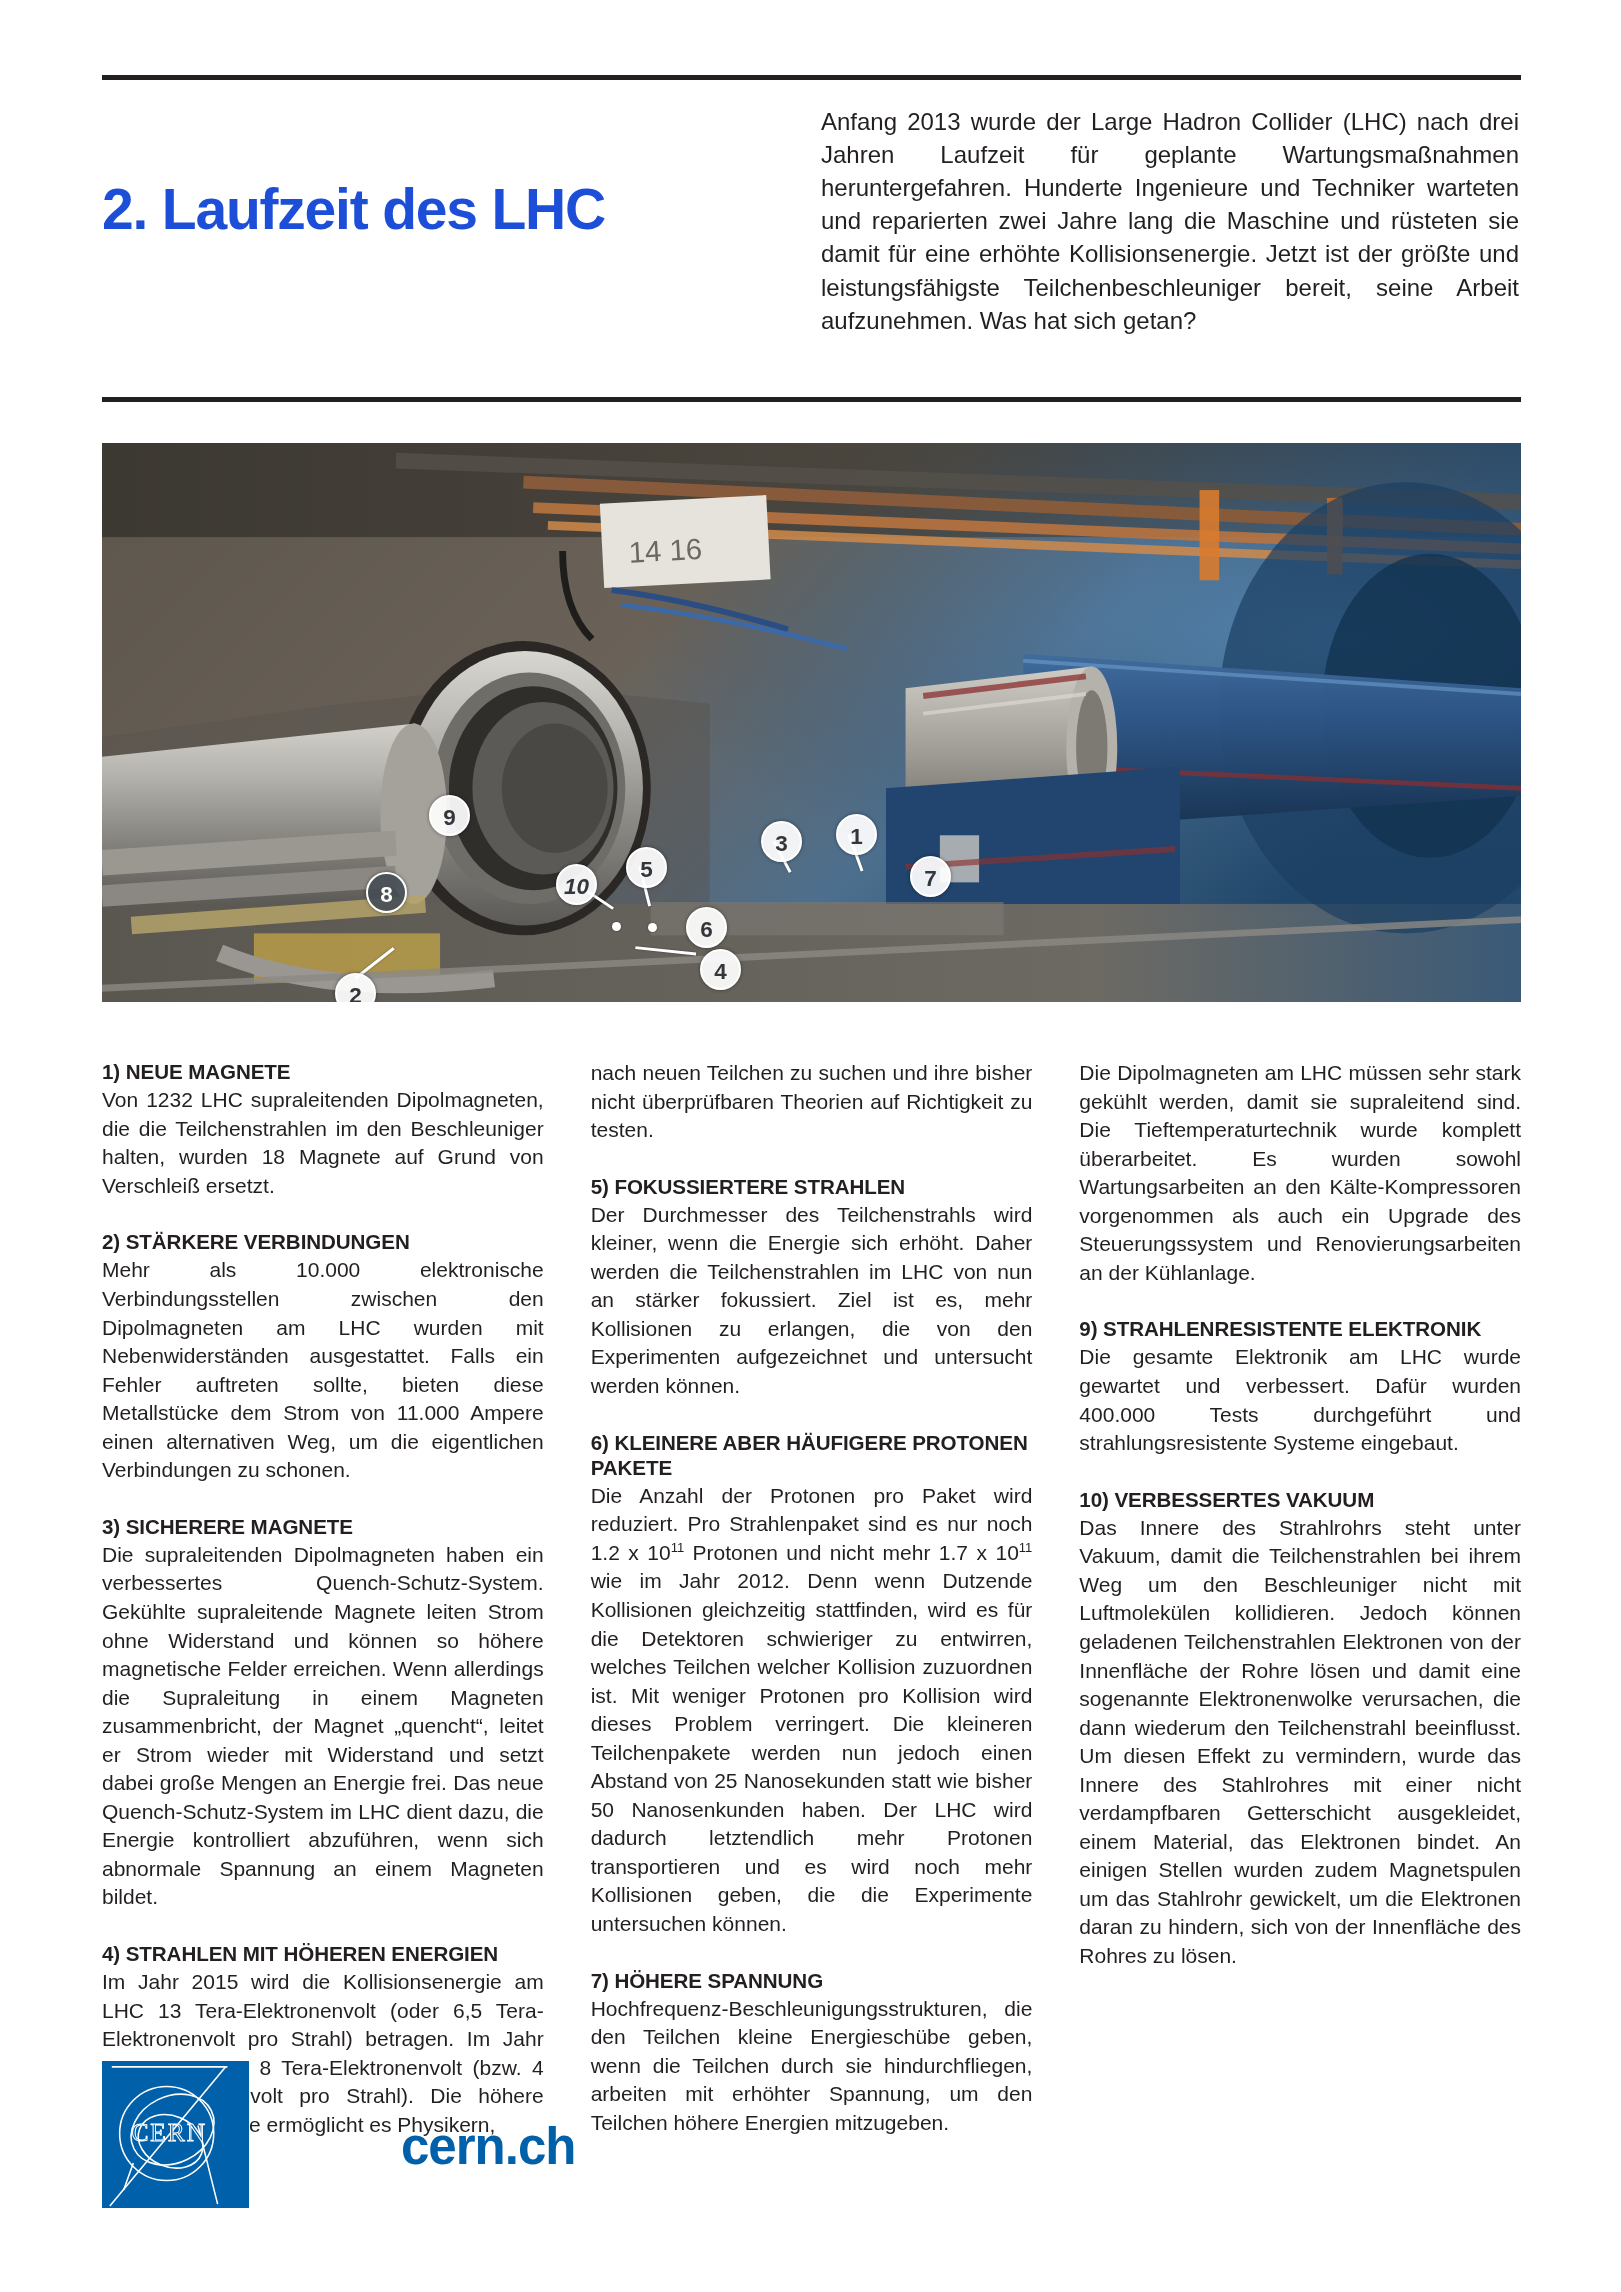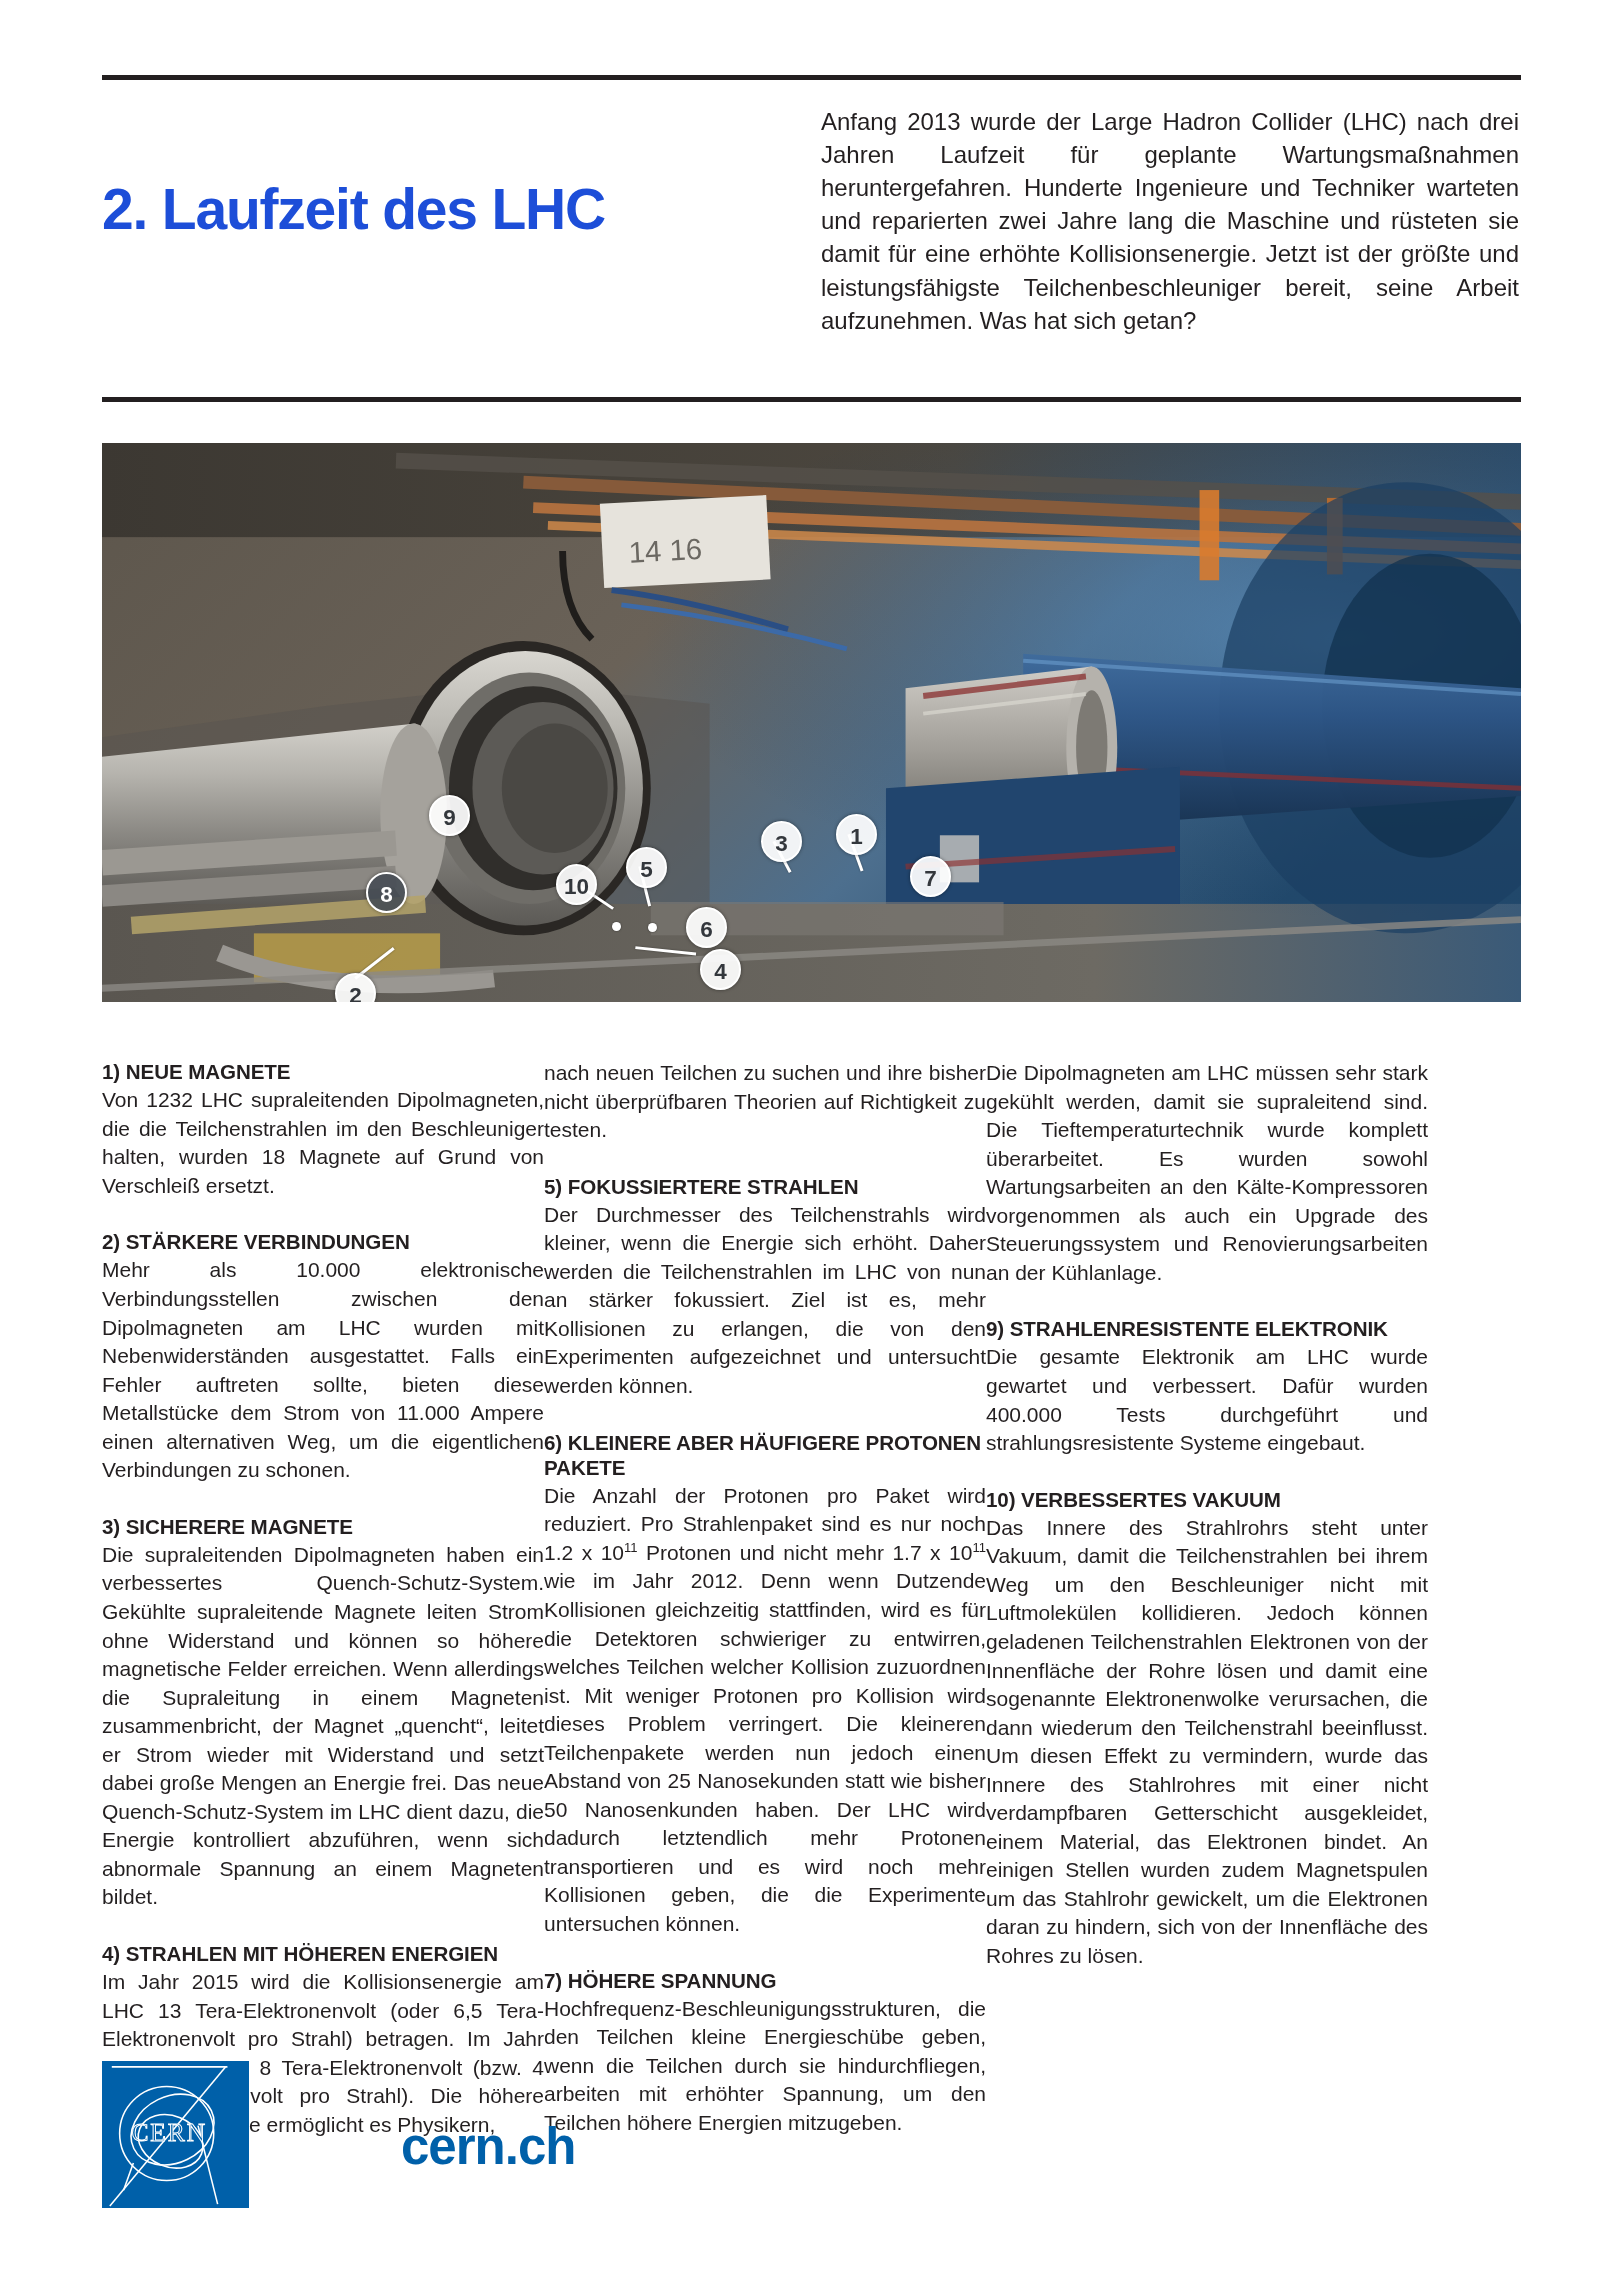--- a/index.html
+++ b/index.html
@@ -117,20 +117,21 @@
     box-shadow: 0 0 2px rgba(0,0,0,0.5);
   }
 
   
   .columns {
     position: absolute;
     left: 102px;
     top: 1059px;
     width: 1419px;
     display: flex;
+    gap: 47px;
   }
   .col { width: 442px; }
   .sec { margin-bottom: 29px; }
   .sec:last-child { margin-bottom: 0; }
   .sec h3 {
     font-size: 20.6px;
     font-weight: bold;
     letter-spacing: -0.1px;
     line-height: 1.22;
     margin: 0 0 2px 0;
@@ -296,21 +297,21 @@
     <div class="leader" style="left:253px; top:534px; width:49px; transform:rotate(-38deg);"></div>
     <div class="leader-dot" style="left:546px; top:480px;"></div>
     <div class="leader-dot" style="left:510px; top:479px;"></div>
 
     <div class="callout" style="left:327px; top:352px;">9</div>
     <div class="callout" style="left:659px; top:378px;">3</div>
     <div class="callout" style="left:734px; top:371px;">1</div>
     <div class="callout" style="left:808px; top:413px;">7</div>
     <div class="callout" style="left:524px; top:404px;">5</div>
     <div class="callout dark" style="left:264px; top:429px;">8</div>
-    <div class="callout" style="left:454px; top:421px;">10</div>
+    <div class="callout" style="left:454px; top:421px;font-style:italic;">10</div>
     <div class="callout" style="left:584px; top:464px;">6</div>
     <div class="callout" style="left:598px; top:506px;">4</div>
     <div class="callout" style="left:233px; top:530px;">2</div>
   </div>
 
   <div class="columns">
 
     <div class="col">
       <div class="sec">
         <h3>1) NEUE MAGNETE</h3>

